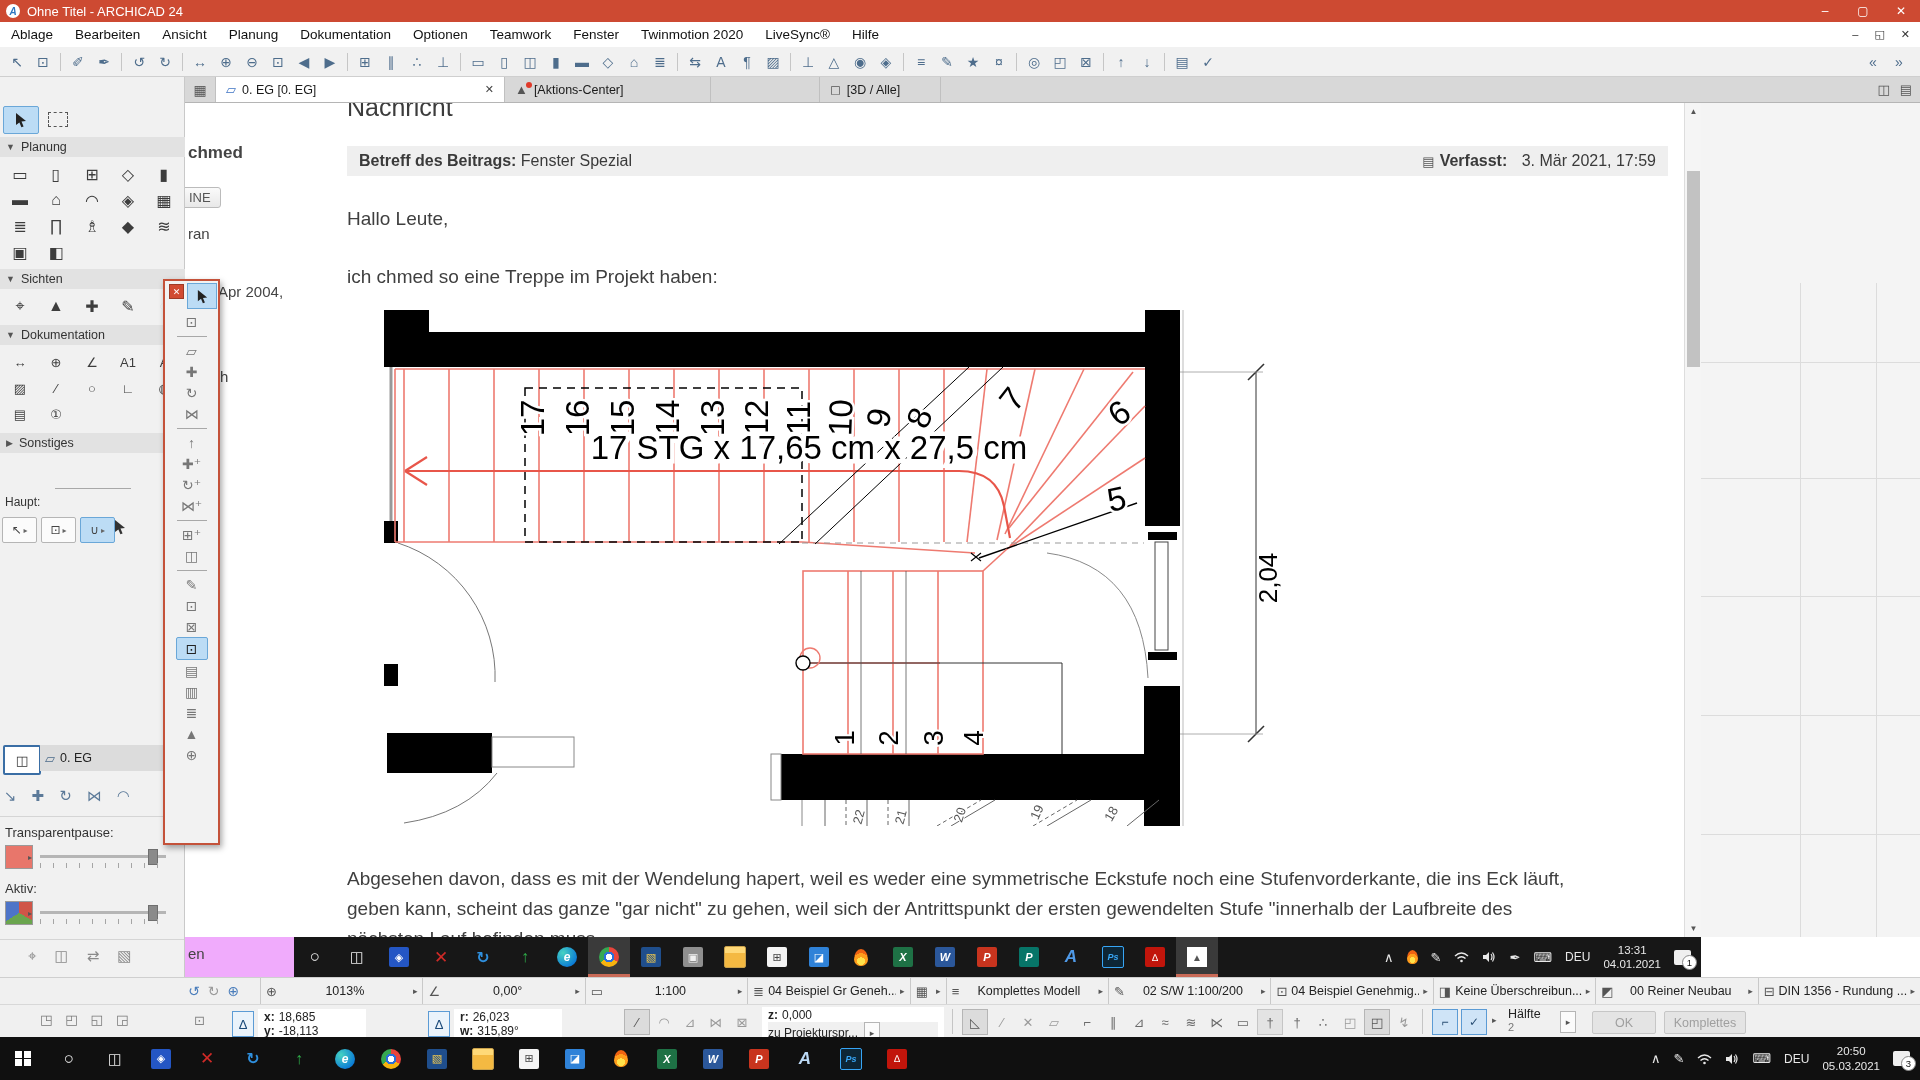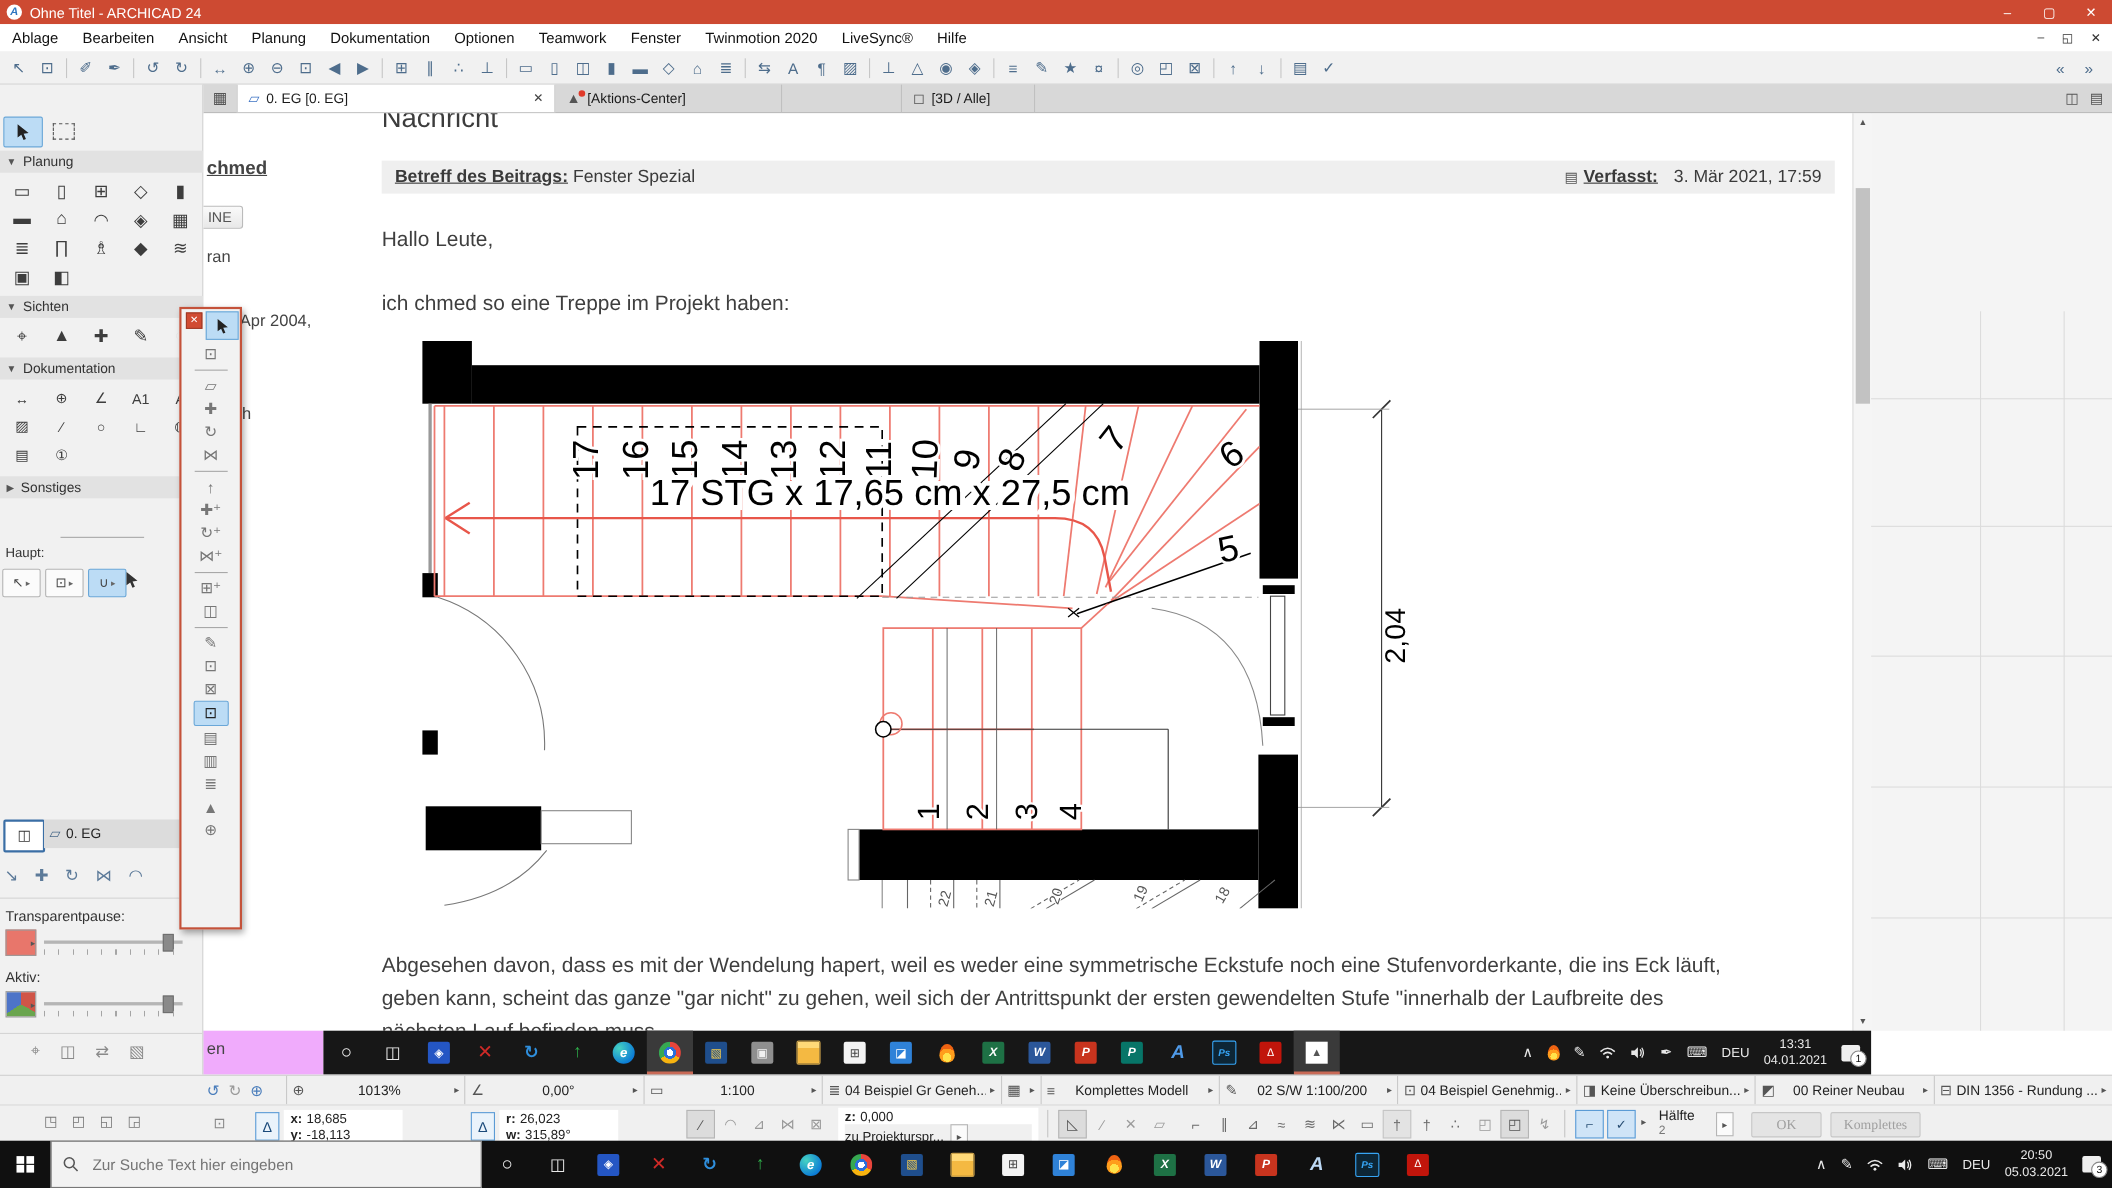--- a/index.html
+++ b/index.html
@@ -57,21 +57,21 @@
   .pit{width:30px;height:21px;display:flex;align-items:center;justify-content:center;border-radius:2px;}
   .pit .pg{font-size:14px;color:#777;}
   .pit[data-state="sel"]{background:#bcdcf5;border:1px solid #6aa7d8;}
   .pit[data-state="sel"] .pg{color:#222;}
   .pit[data-name="separator"]{height:8px;}
   .pit[data-name="separator"] .pg{width:34px;height:1px;background:#a8a8a8;}
   
   .main{left:185px;top:103px;width:1499px;height:834px;background:#fff;overflow:hidden;}
   .fh1{position:absolute;left:162px;top:-10px;font-size:25px;color:#3c3c3c;}
   .subjbar{position:absolute;left:162px;top:43px;width:1321px;height:30px;background:#efefef;display:flex;align-items:center;justify-content:space-between;padding:0 12px;box-sizing:border-box;font-size:16px;color:#3a3a3a;}
-  .b{font-weight:bold;text-decoration:underline;}
+  .b{font-weight:bold;}
   .fbody{position:absolute;font-size:19px;color:#3f3f3f;margin-top:17px;}
   .ufrag{position:absolute;color:#444;}
   .ubadge{position:absolute;border:1px solid #bbb;background:linear-gradient(#fafafa,#e8e8e8);border-radius:3px;padding:2px 9px;font-size:13px;color:#555;}
   
   .scroll{left:1684px;top:103px;width:17px;height:834px;background:#f5f5f5;border-left:1px solid #ddd;box-sizing:border-box;}
   .sarrow{position:absolute;left:0;width:17px;height:17px;display:flex;align-items:center;justify-content:center;font-size:8px;color:#555;}
   .sthumb2{position:absolute;left:2px;top:68px;width:13px;height:196px;background:#c2c2c2;}
   .canvas{left:1701px;top:103px;width:219px;height:834px;background:#f4f4f4;}
   .cl{position:absolute;background:#dcdcdc;}
   
@@ -104,21 +104,21 @@
   .wicons{position:absolute;left:40px;top:7px;display:flex;gap:13px;color:#777;font-size:13px;}
   .trkbox{position:absolute;display:flex;align-items:center;gap:4px;}
   .delta{width:20px;height:24px;border:1px solid #5b9bd5;background:#eaf3fb;color:#1a4a7a;display:flex;align-items:center;justify-content:center;font-size:13px;}
   .fields{background:#fff;padding:1px 6px;font-size:12px;line-height:14px;min-width:96px;}
   .fl{font-weight:bold;margin-right:4px;}
   .gic{width:24px;height:24px;display:flex;align-items:center;justify-content:center;font-size:13px;color:#9a9a9a;}
   .gic[data-state="sel"]{background:#dcdcdc;border:1px solid #b5b5b5;color:#555;}
   .gic[data-state="dim"]{background:#e3e3e3;border:1px solid #c5c5c5;}
   .vdiv{position:absolute;top:4px;width:1px;height:25px;background:#c5c5c5;}
   .tgl{width:24px;height:24px;border:1px solid #5b9bd5;background:#cfe4f7;display:flex;align-items:center;justify-content:center;font-size:12px;color:#2a4f74;}
-  .btn{position:absolute;top:6px;height:21px;background:#e4e4e4;border:1px solid #c6c6c6;color:#9f9f9f;font-size:12.5px;display:flex;align-items:center;justify-content:center;border-radius:2px;font-family:Liberation Serif, serif;}
+  .btn{position:absolute;top:6px;height:21px;background:#e4e4e4;border:1px solid #c6c6c6;color:#9f9f9f;font-size:12.5px;display:flex;align-items:center;justify-content:center;border-radius:2px;}
   .arrbtn{border:1px solid #b5b5b5;background:#fbfbfb;width:14px;height:20px;display:flex;align-items:center;justify-content:center;font-size:9px;color:#555;}
   
   .plansvg text{font-family:"Liberation Sans","DejaVu Sans",sans-serif;}
   .pn{font-size:33px;fill:#000;paint-order:stroke;stroke:#fff;stroke-width:5px;}
   .pn2{font-size:28px;fill:#000;paint-order:stroke;stroke:#fff;stroke-width:4px;}
   .pn3{font-size:13px;fill:#555;paint-order:stroke;stroke:#fff;stroke-width:2px;}
   .stg{font-size:33px;fill:#000;paint-order:stroke;stroke:#fff;stroke-width:9px;}
   .dimt{font-size:26px;fill:#000;}
 </style>
 </head>
@@ -895,27 +895,20 @@
 
   <div class="abs taskbar" data-name="windows-taskbar">
     <span class="startbtn" data-name="start-button">
         <span class="winlogo" data-name="windows-logo-icon">
           <i></i>
           <i></i>
           <i></i>
           <i></i>
         </span>
       </span>
-    <span class="tsearchwrap" data-name="taskbar-search">
-      <svg width="15" height="15" viewBox="0 0 15 15" style="margin:0 10px" data-name="search-icon">
-          <circle cx="6" cy="6" r="4.5" stroke="#555" fill="none" stroke-width="1.4"></circle>
-          <line x1="9.5" y1="9.5" x2="13.5" y2="13.5" stroke="#555" stroke-width="1.4"></line>
-        </svg>
-      <input class="tsearch" readonly="" data-name="search-input" placeholder="Zur Suche Text hier eingeben" style="">
-    </span>
     <span style="display:flex">
         <span class="tba2" data-name="cortana-icon">
           <i class="ag" style="color:#f0f0f0;font-size:17px">○</i>
         </span>
         <span class="tba2" data-name="task-view-icon">
           <i class="ag" style="color:#e8e8e8;font-size:15px">◫</i>
         </span>
         <span class="tba2" data-name="blue-box-app-icon">
           <i class="ag" style="background:#2456c4;color:#fff;font-size:11px;border-radius:2px">◈</i>
         </span>

